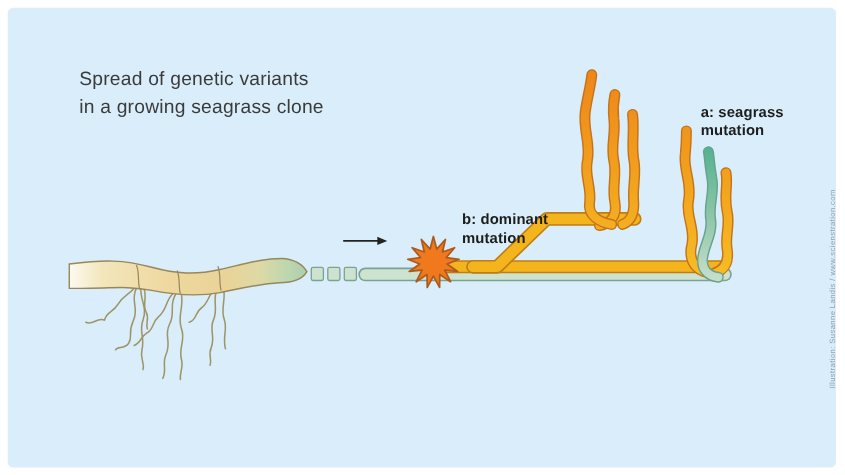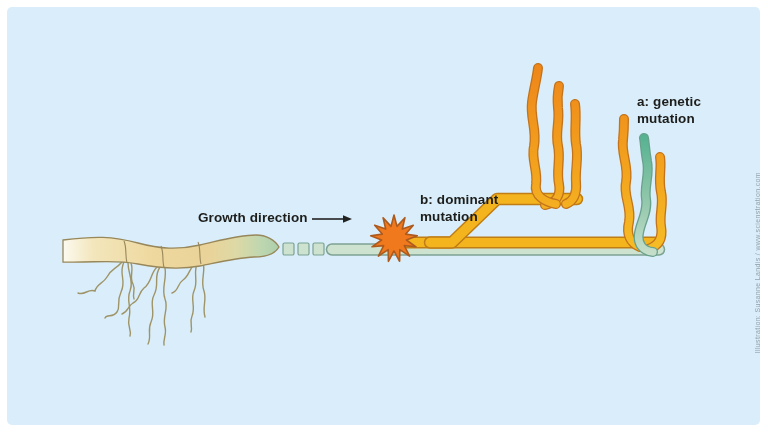--- a/index.html
+++ b/index.html
@@ -118,27 +118,30 @@
               416,246.8 404.3,245.6 409.6,256.1 399.8,249.6 399.6,261.3 394,251 388.4,261.3 388.2,249.6
               378.4,256.1 383.7,245.6 372,246.8 381.6,240 370.7,235.7 382.3,234.1 374.7,225.2 385.7,229.1
               383.1,217.7 391,226.4" fill="#f0791d" stroke="#ad5a1e"></polygon>
 
     <g>
       <line x1="312" y1="219" x2="344" y2="219" stroke="#222222" stroke-width="1.6"></line>
       <polygon points="343,215.2 352,219 343,222.8" fill="#222222"></polygon>
     </g>
   </svg>
 
+  <div class="title">
+    <div>Spread of genetic variants</div>
+    <div>in a growing seagrass clone</div>
+  </div>
 
-  <div class="lbl growth">Growth direction</div>
 
   <div class="lbl lbl-b">
     <div>b: dominant</div>
     <div>mutation</div>
   </div>
 
   <div class="lbl lbl-a">
-    <div>a: genetic</div>
+    <div>a: seagrass</div>
     <div>mutation</div>
   </div>
 
   <div class="credit">Illustration: Susanne Landis / www.scienstration.com</div>
 </div>
 
 </body></html>

